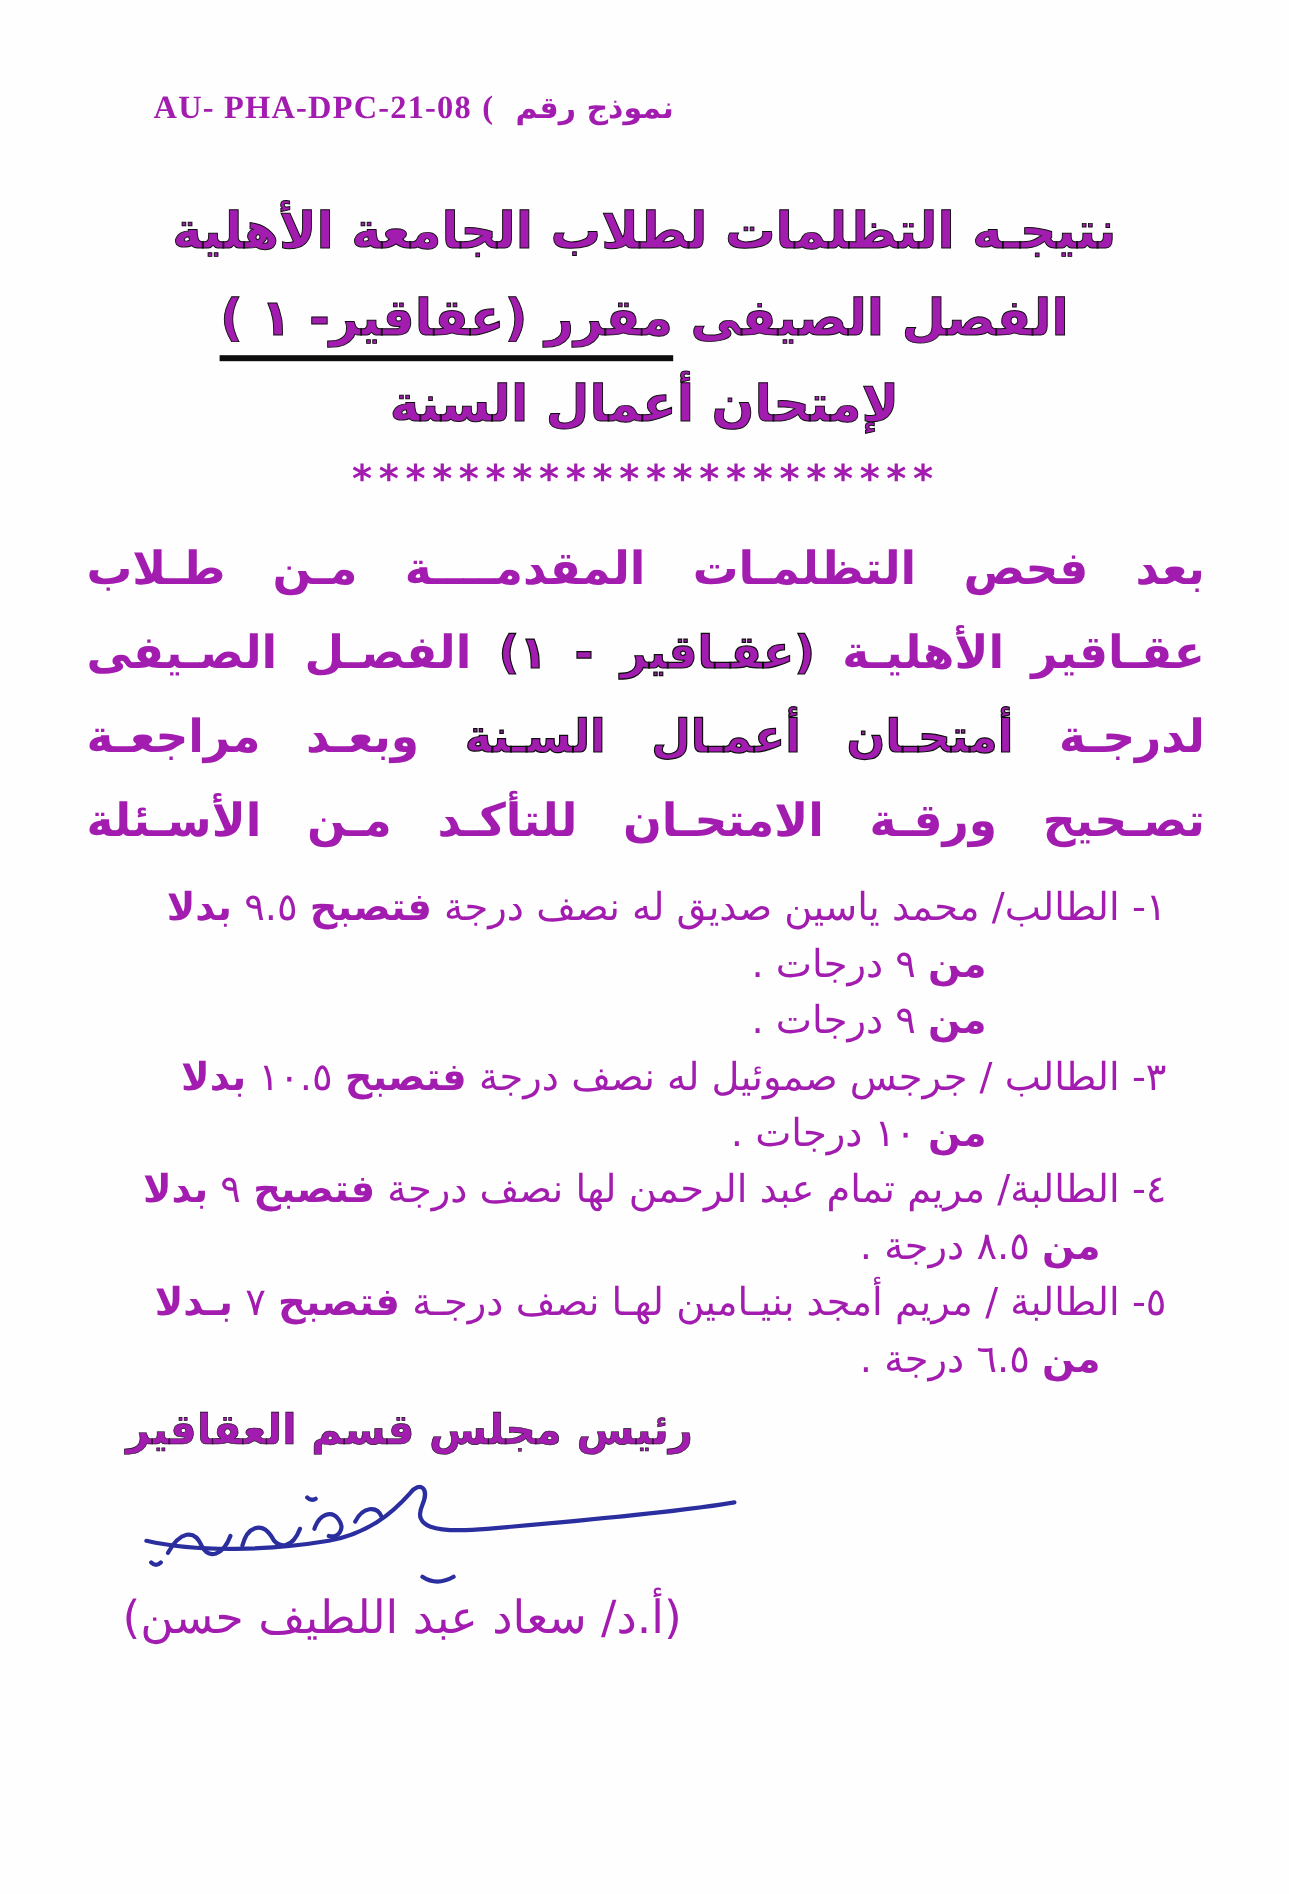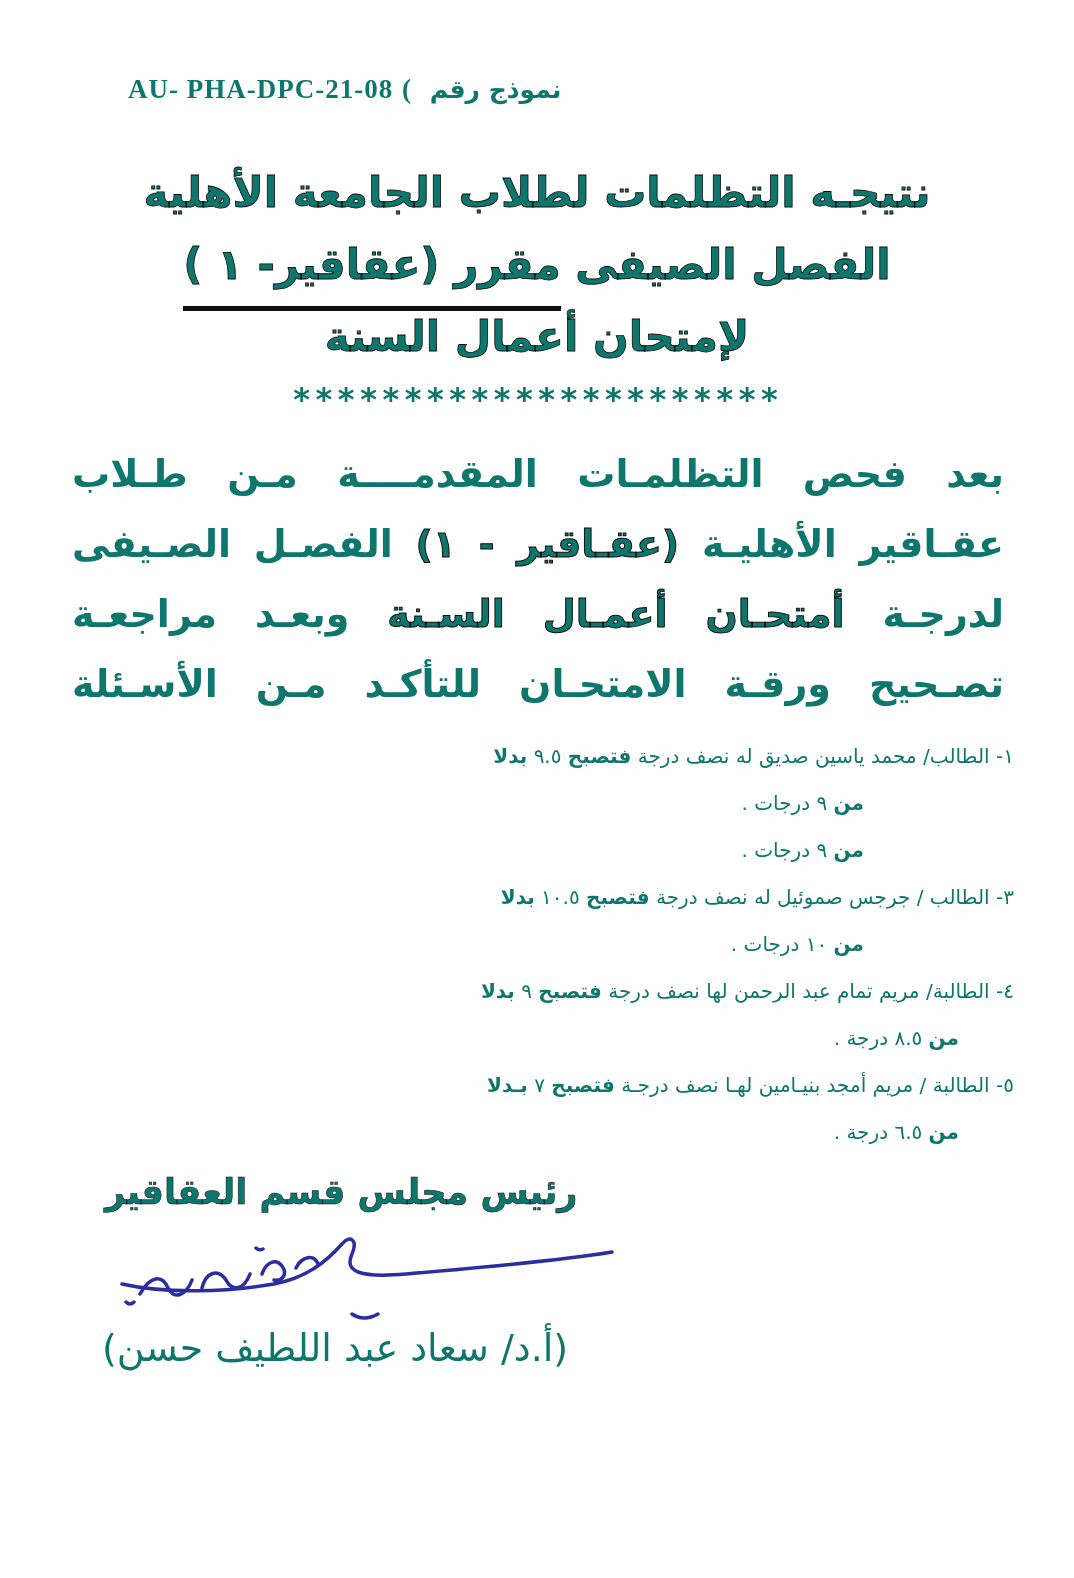--- a/index.html
+++ b/index.html
@@ -1,21 +1,21 @@
 <!DOCTYPE html>
 <html lang="ar"><head>
 <meta charset="utf-8">
 <style>
   html,body{margin:0;padding:0;background:#e8e8e8;}
   .page{
     position:relative;
     width:1074px;height:1578px;
     margin:0 auto;
     background:#fefefe;
-    color:#0f766e;
+    color:#a21caf;
     font-family:"DejaVu Sans",sans-serif;
     overflow:hidden;
   }
   
   .form-header{
     direction:rtl;
     width:fit-content;
     margin:74px 0 0 128px;
     font-size:25px;font-weight:bold;
     white-space:nowrap;
@@ -27,41 +27,41 @@
   }
   .form-header .ar{margin-left:10px;}
   
   .title{direction:rtl;text-align:center;margin-top:52px;}
   .t-line{
     font-size:42px;font-weight:bold;line-height:72px;
     -webkit-text-stroke:0.8px #0d0d0d;
   }
   .t-underline{
     border-bottom:5px solid #0d0d0d;
-    padding-bottom:17px;
+    padding-bottom:7px;
   }
   .stars{
     font-size:32px;font-weight:bold;letter-spacing:3px;
     line-height:44px;margin-top:4px;
     font-family:"DejaVu Sans Mono","DejaVu Sans",monospace;
   }
   
   .body-par{
     direction:rtl;
     margin:18px 70px 0 72px;
     font-size:38px;font-weight:bold;line-height:70px;
   }
   .b-line{text-align:right;}
   .b-line.just{text-align:justify;text-align-last:justify;}
   .xb{-webkit-text-stroke:1px #0d0d0d;}
   
   .appeal-list{
     direction:rtl;
-    margin:14px 60px 0 78px;
-    font-size:20px;line-height:47px;
+    margin:14px 102px 0 78px;
+    font-size:32px;line-height:47px;
   }
   .item{margin:0;}
   .item .l1{text-align:right;}
   .item .l2{text-align:right;}
   .item .l2.ind-a{padding-right:150px;}
   .item .l2.ind-b{padding-right:55px;}
   .item b{font-weight:bold;}
   
   .sig-title{
     direction:rtl;

